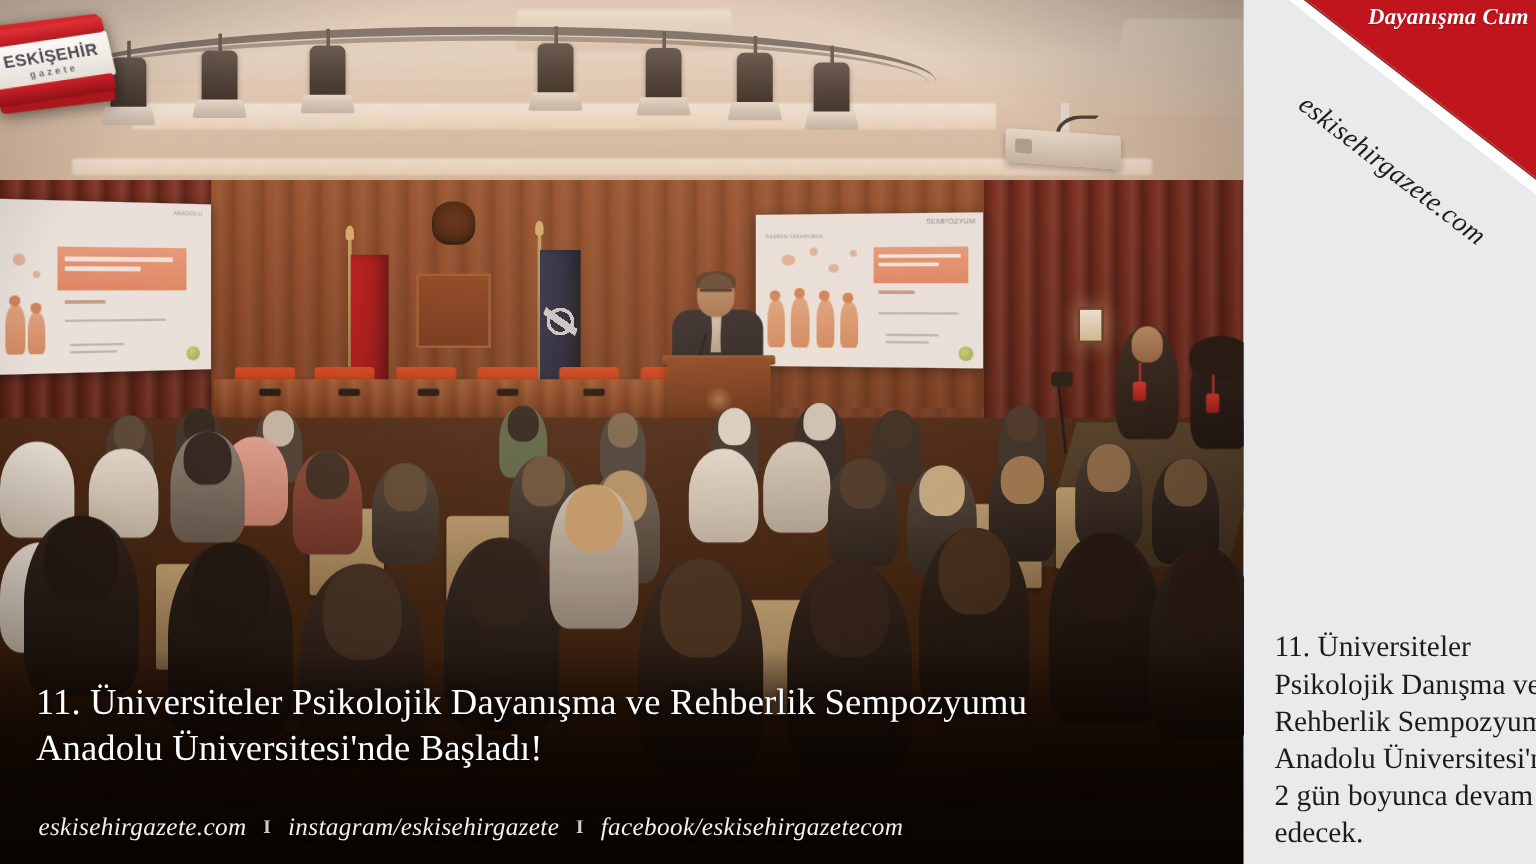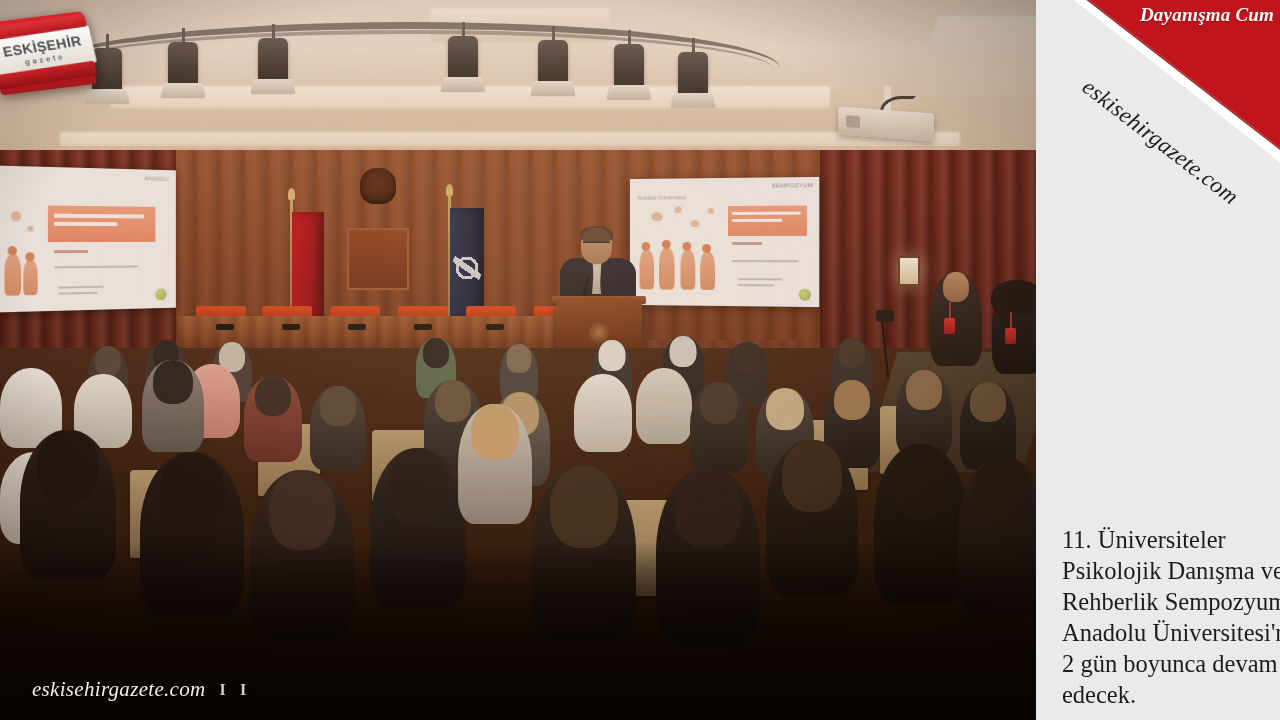--- a/index.html
+++ b/index.html
@@ -855,24 +855,28 @@
       <div class="head" style="width:60px; height:74px; background:#1e1711;"></div>
     </div>
     <div class="person" style="left:958px; top:456px; width:90px; height:160px; background:linear-gradient(180deg,#2b231d,#130f0c);">
       <div class="head" style="width:58px; height:72px; background:#241a14;"></div>
     </div>
 
     <div class="photo-warm"></div>
     <div class="photo-tint"></div>
 
     <div class="caption-overlay"></div>
+    <div class="caption-title">11. Üniversiteler Psikolojik Dayanışma ve Rehberlik Sempozyumu
+Anadolu Üniversitesi'nde Başladı!</div>
     <div class="caption-social">
       <span>eskisehirgazete.com</span>
       <span class="sep">I</span>
+      <span>instagram/eskisehirgazete</span>
       <span class="sep">I</span>
+      <span>facebook/eskisehirgazetecom</span>
     </div>
 
     <div class="logo-badge">
       <div class="logo-red-back"></div>
       <div class="logo-white-band"></div>
       <div class="logo-red-stripe-top"></div>
       <div class="logo-red-stripe-bot"></div>
       <div class="logo-text-main">ESKİŞEHİR</div>
       <div class="logo-text-sub">gazete</div>
     </div>

